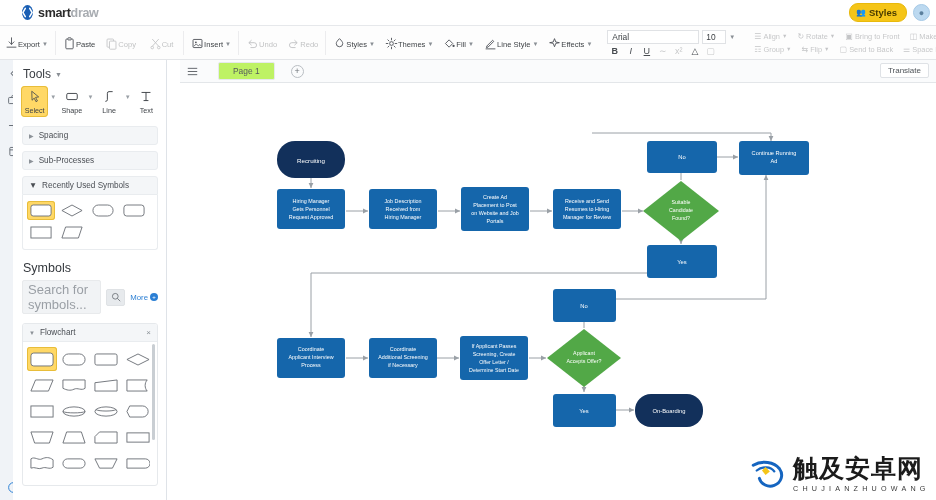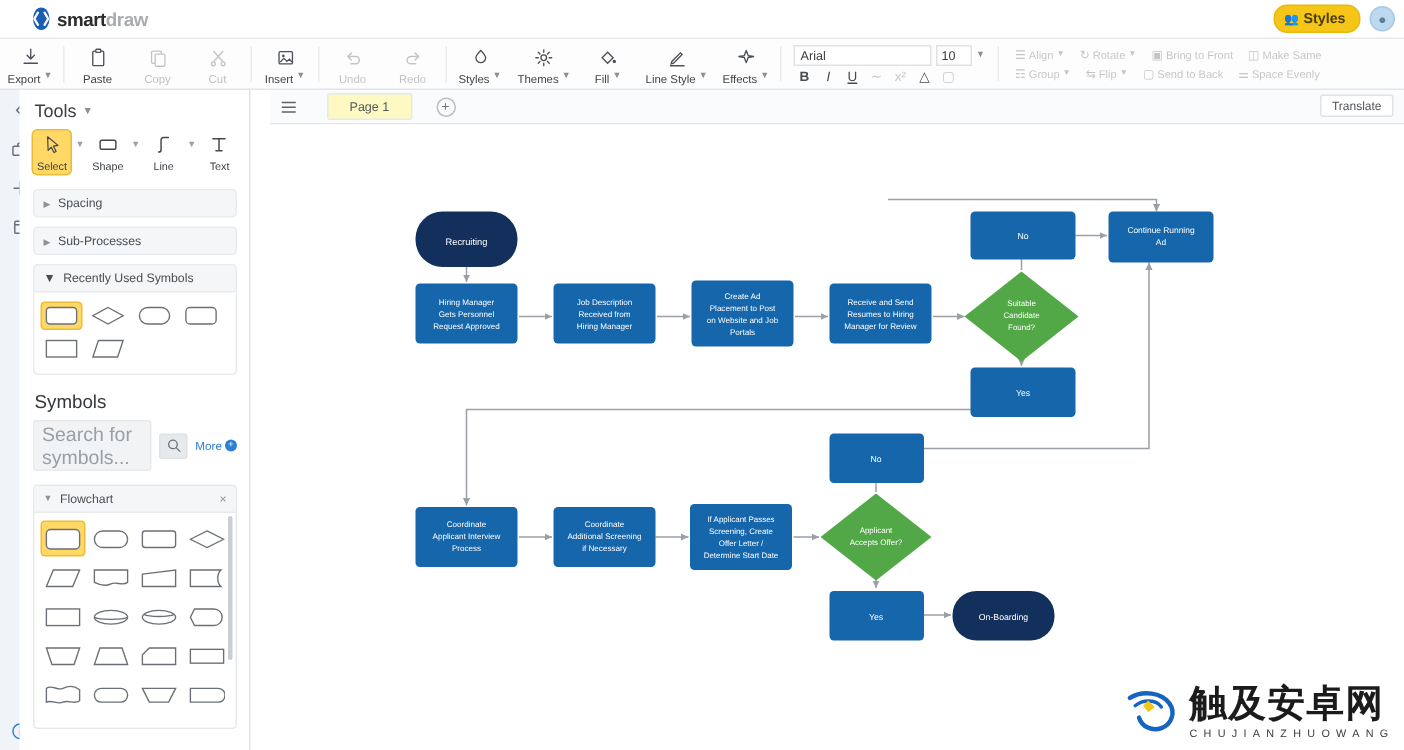--- a/index.html
+++ b/index.html
@@ -49,21 +49,21 @@
 
   
   .ribbon {
     position: absolute; left: 0; top: 26px; width: 936px; height: 34px;
     background: #fdfdfd; border-bottom: 1px solid #e3e5e8;
     display: flex; align-items: stretch;
   }
   .rb-group { display: flex; align-items: stretch; height: 34px; }
   .rb-sep { width: 1px; background: #ececee; margin: 5px 2px; }
   .rb-btn {
-    display: flex; flex-direction: column; align-items: center; justify-content: center;
+    display: flex; flex-direction: row; align-items: center; justify-content: center;
     min-width: 40px; padding: 2px 5px 1px; cursor: pointer; position: relative;
   }
   .rb-btn .ico { height: 15px; display: flex; align-items: center; justify-content: center; color: #4c5056; }
   .rb-btn .lbl { font-size: 7.6px; color: #3f4347; margin-top: 2px; white-space: nowrap; }
   .rb-btn.dis { opacity: 0.32; }
   .rb-btn .caret { font-size: 6px; color: #8a8f95; margin-left: 2px; }
   .rb-lblrow { display: flex; align-items: center; }
 
   
   .font-group { display: flex; flex-direction: column; justify-content: center; padding: 0 6px; gap: 2px; }
@@ -163,21 +163,21 @@
   .cat-cell { width: 30px; height: 24px; display: flex; align-items: center; justify-content: center; border-radius: 3px; cursor: pointer; }
   .cat-cell.sel { background: #ffd866; box-shadow: 0 0 0 1px #e8bd3a inset; }
   .cat-scroll { position: absolute; right: 2px; top: 20px; width: 3px; height: 96px; background: #c9ced3; border-radius: 2px; }
 
   
   .pagebar {
     position: absolute; left: 180px; top: 60px; width: 756px; height: 23px;
     background: #fafbfc; border-bottom: 1px solid #e3e6e9; display: flex; align-items: center;
   }
   .pb-ham { width: 24px; display: flex; align-items: center; justify-content: center; color: #5d6267; cursor: pointer; }
-  .pb-tab { font-size: 8.4px; color: #55595e; padding: 3px 14px; background: #fef9c3; border: 1px solid #e6e9ec; border-radius: 2px; margin-left: 14px; cursor: pointer; }
+  .pb-tab { font-size: 8.4px; color: #55595e; padding: 3px 14px; background: #bef264; border: 1px solid #e6e9ec; border-radius: 2px; margin-left: 14px; cursor: pointer; }
   .pb-add { margin-left: 16px; width: 13px; height: 13px; border-radius: 50%; border: 1px solid #b9bec3;
             display: flex; align-items: center; justify-content: center; font-size: 9px; color: #6d7379; cursor: pointer; }
   .translate-btn {
     position: absolute; right: 7px; top: 3px; font-size: 8px; color: #4f5459;
     background: #fff; border: 1px solid #dfe2e6; border-radius: 2px; padding: 2px 7px; cursor: pointer;
   }
 
   
   .canvas {
     position: absolute; left: 180px; top: 83px; width: 756px; height: 417px;

